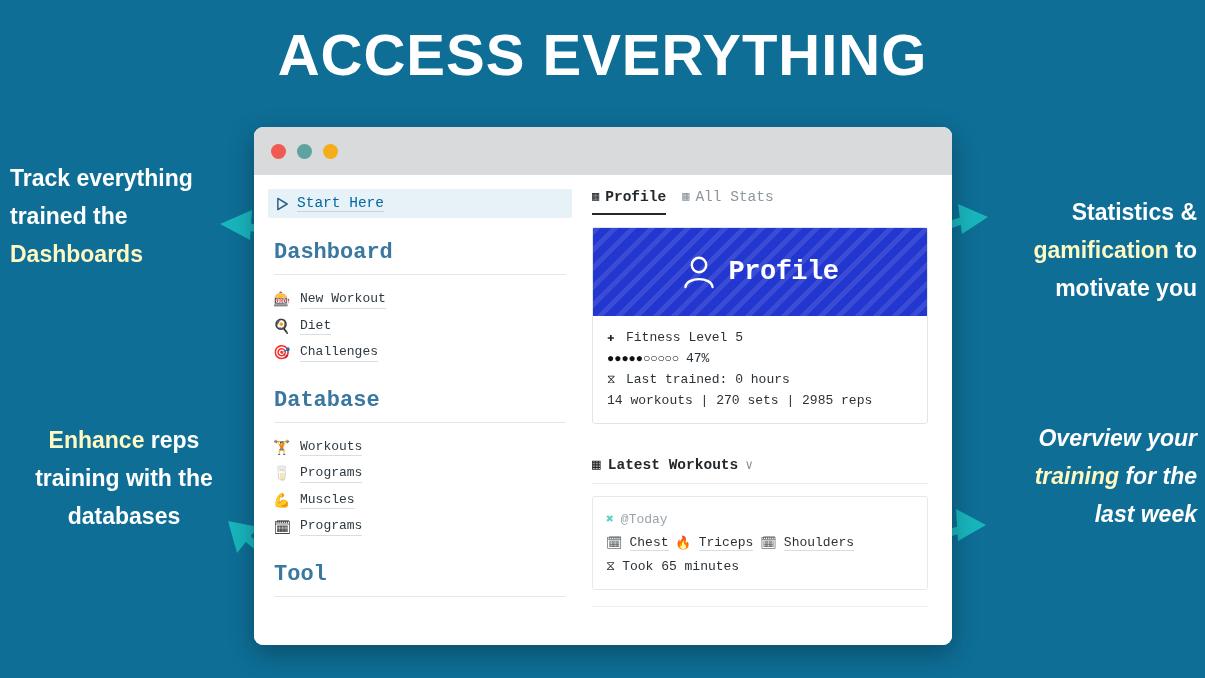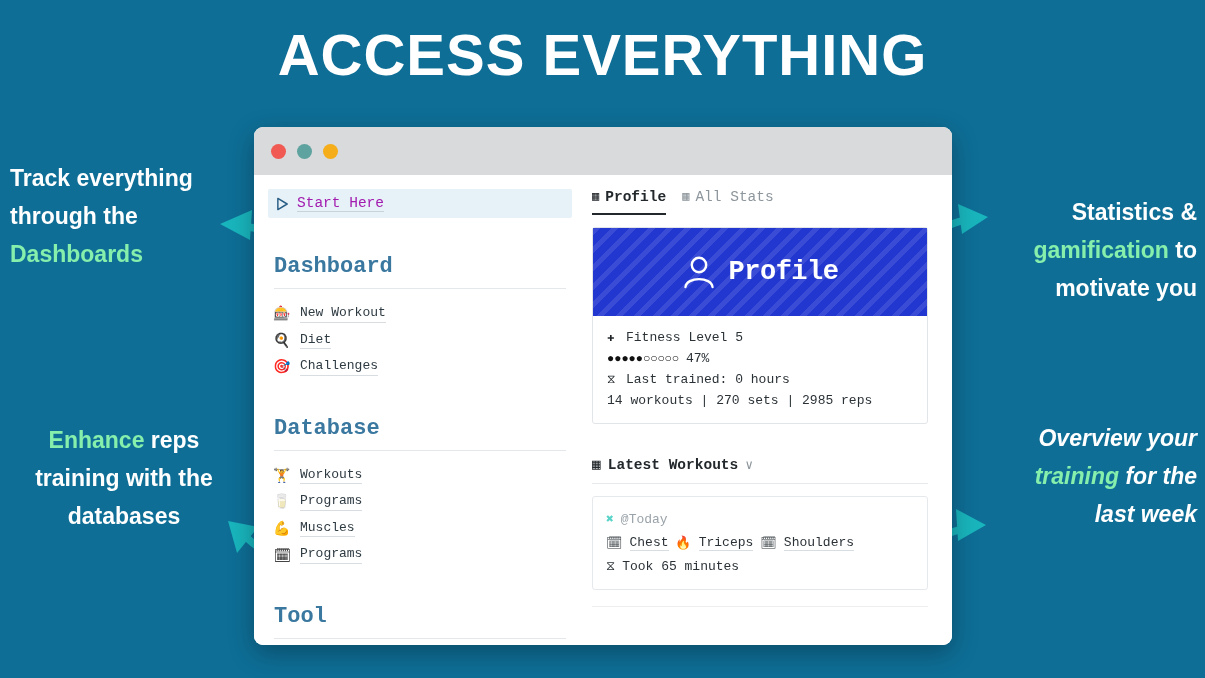--- a/index.html
+++ b/index.html
@@ -27,21 +27,21 @@
 
   
   .callout {
     position:absolute;
     color:#ffffff;
     font-size:23px;
     font-weight:bold;
     line-height:1.65;
     font-family:"Liberation Sans", sans-serif;
   }
-  .callout .hl { color:#86efac; }
+  .callout .hl { color:#fef9c3; }
   .c-tl { left:10px;  top:160px; width:228px; text-align:left; }
   .c-bl { left:10px;  top:422px; width:228px; text-align:center; }
   .c-tr { left:975px; top:194px; width:222px; text-align:right; }
   .c-br { left:975px; top:420px; width:222px; text-align:right;font-style:italic; }
 
   
   .arrow { position:absolute; pointer-events:none; }
 
   
   .window {
@@ -84,34 +84,34 @@
     display:flex;
     align-items:center;
     gap:8px;
     padding:6px 8px;
     margin:0 -6px;
     border-radius:2px;
   }
   .start-row .txt {
     font-family:"Liberation Mono", monospace;
     font-size:14.5px;
-    color:#a21caf;
+    color:#0369a1;
     border-bottom:1px solid #c9d2d8;
   }
   .tri-icon {
     width:13px; height:14px;
     flex:none;
     display:block;
   }
   .sec-head {
     color:#3a78a0;
     font-size:22px;
     font-weight:bold;
     font-family:"Liberation Mono", monospace;
-    margin-top:36px;
+    margin-top:22px;
   }
   .sec-rule {
     border-bottom:1px solid #e4e8ea;
     margin-top:9px;
     margin-bottom:11px;
   }
   .nav-item {
     display:flex;
     align-items:center;
     gap:9px;
@@ -227,21 +227,21 @@
   .wrow .u { border-bottom:1px solid #d7dde1; }
   .bottom-rule { border-bottom:1px solid #eceef0; margin-top:16px; }
 </style>
 </head>
 <body>
 
 <div class="headline">ACCESS EVERYTHING</div>
 
 <div class="callout c-tl">
   <span>Track everything</span><br>
-  <span>through the</span><br>
+  <span>trained the</span><br>
   <span class="hl">Dashboards</span>
 </div>
 
 <div class="callout c-bl">
   <span class="hl">Enhance</span>
   <span>reps</span><br>
   <span>training with the</span><br>
   <span>databases</span>
 </div>
 

